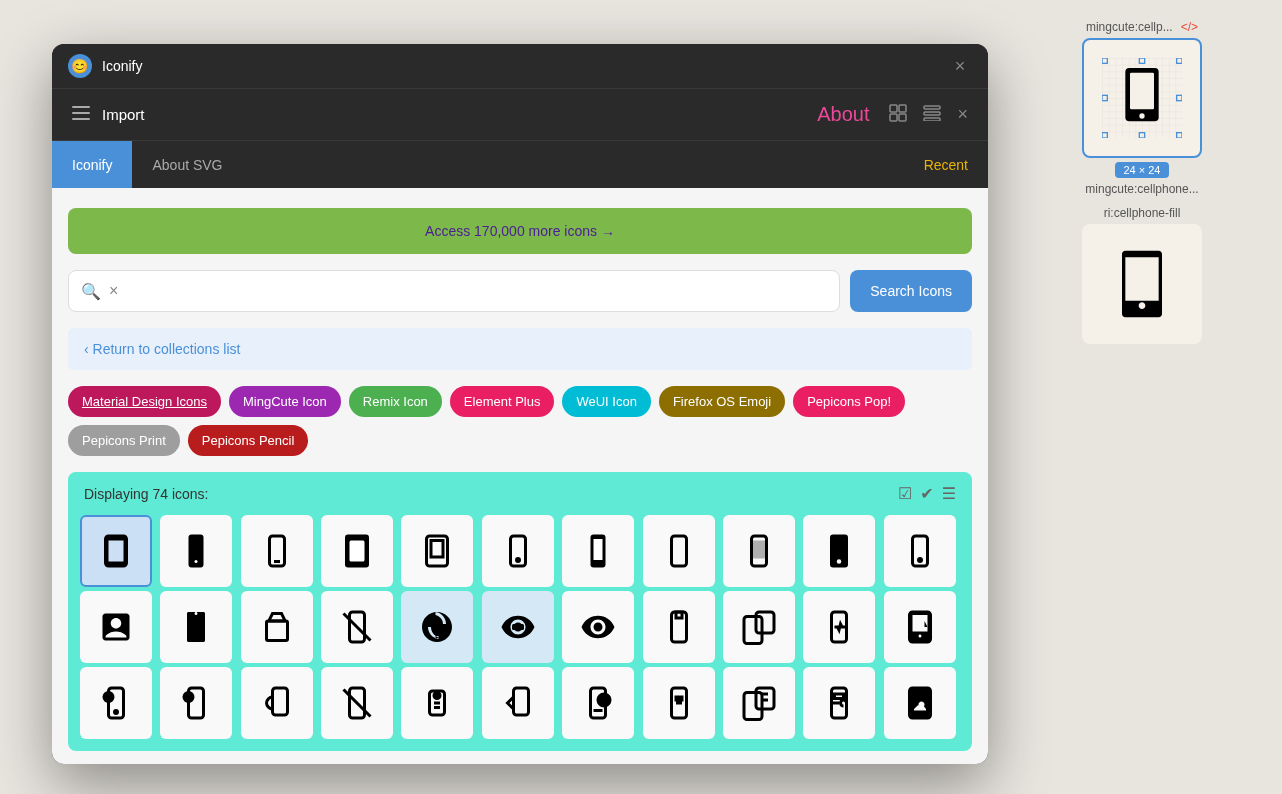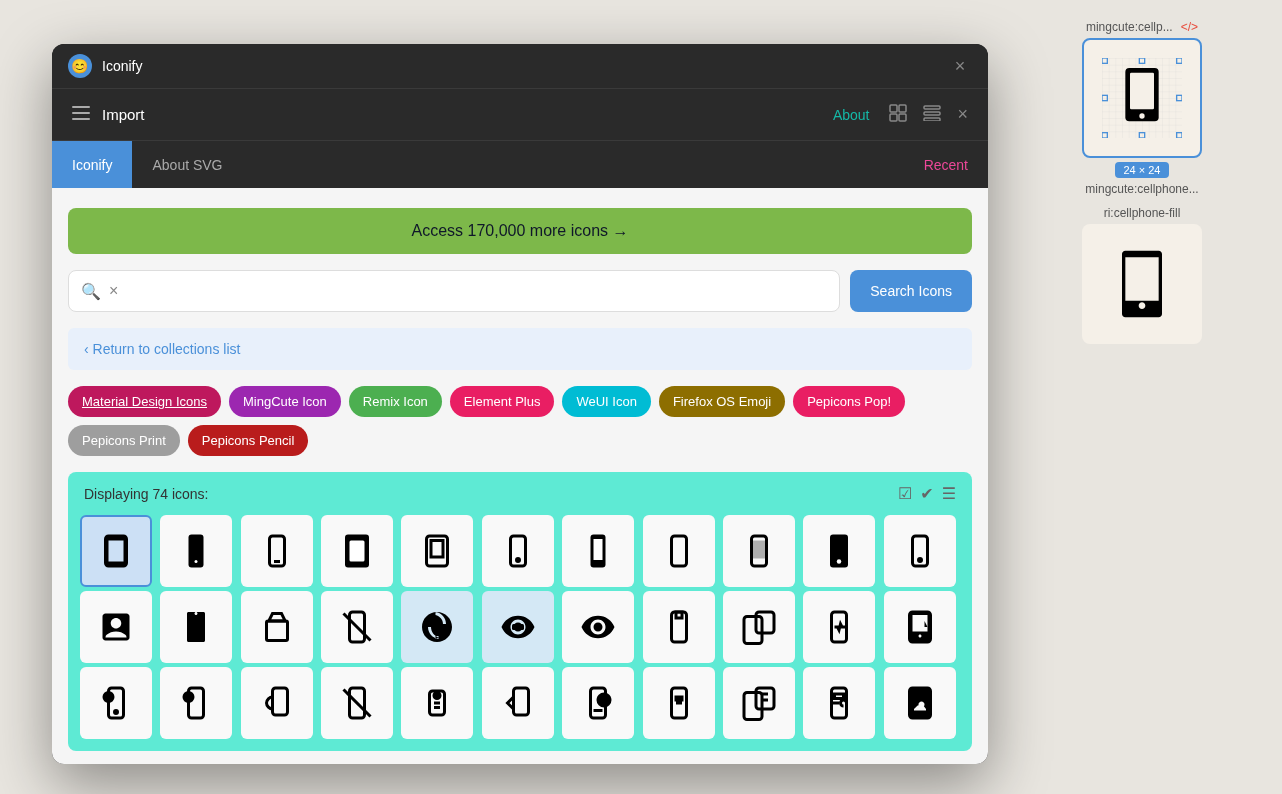--- a/index.html
+++ b/index.html
@@ -146,22 +146,22 @@
     }
 
     .nav-import {
       color: #ffffff;
       font-size: 15px;
       font-weight: 500;
       flex: 1;
     }
 
     .nav-about {
-      color: #14b8a6;
-      font-size: 14px;
+      color: #ec4899;
+      font-size: 20px;
       cursor: pointer;
       padding: 4px 8px;
     }
 
     .nav-icons {
       display: flex;
       gap: 8px;
       align-items: center;
     }
 
@@ -195,21 +195,21 @@
       color: white;
       border-radius: 0;
     }
 
     .tab-recent {
       margin-left: auto;
       padding: 0 20px;
       display: flex;
       align-items: center;
       font-size: 14px;
-      color: #ec4899;
+      color: #eab308;
       cursor: pointer;
     }
 
     
     .content-area {
       background: #f5f5f5;
       height: calc(720px - 44px - 52px - 48px);
       overflow-y: auto;
       padding: 20px 16px;
     }
@@ -218,22 +218,22 @@
     .access-banner {
       background: #7db84a;
       border-radius: 8px;
       padding: 14px 20px;
       text-align: center;
       margin-bottom: 16px;
       cursor: pointer;
     }
 
     .access-banner-text {
-      color: #0f172a;
-      font-size: 16px;
+      color: #4c1d95;
+      font-size: 14px;
     }
 
     
     .search-bar {
       display: flex;
       gap: 10px;
       margin-bottom: 16px;
       align-items: center;
     }
 

